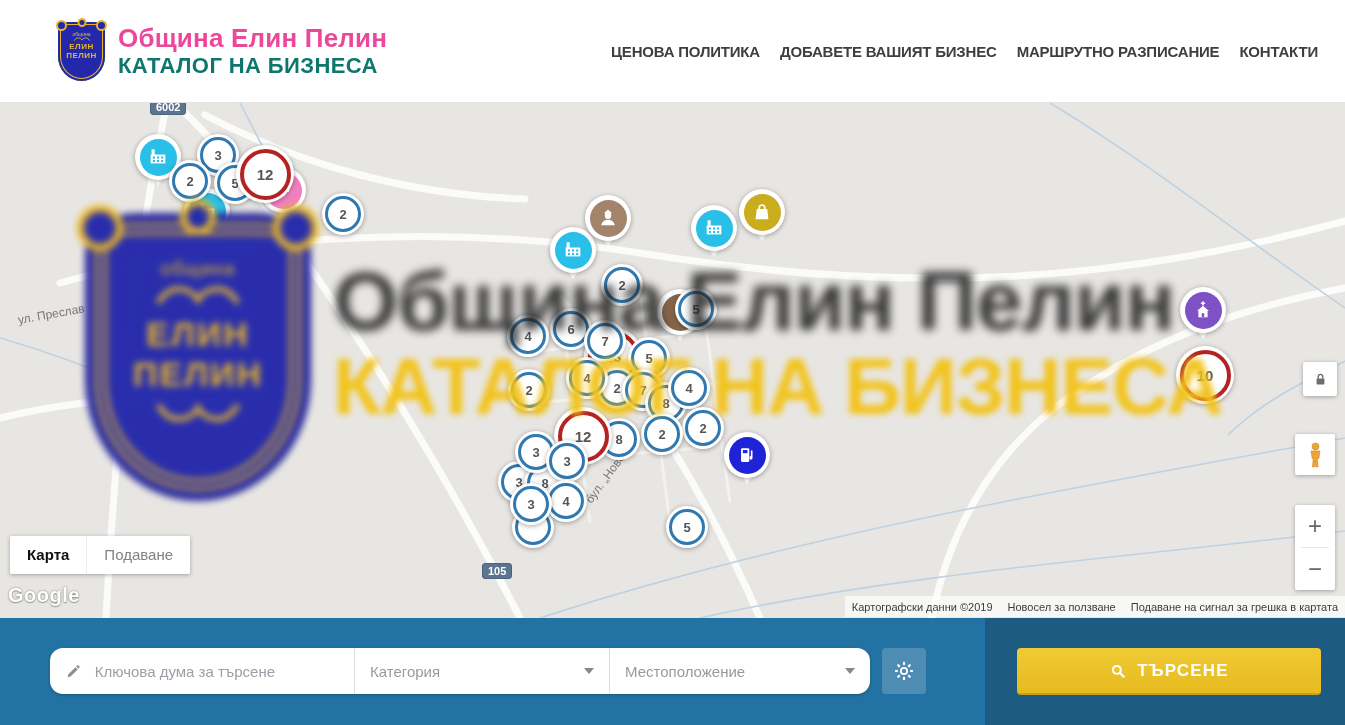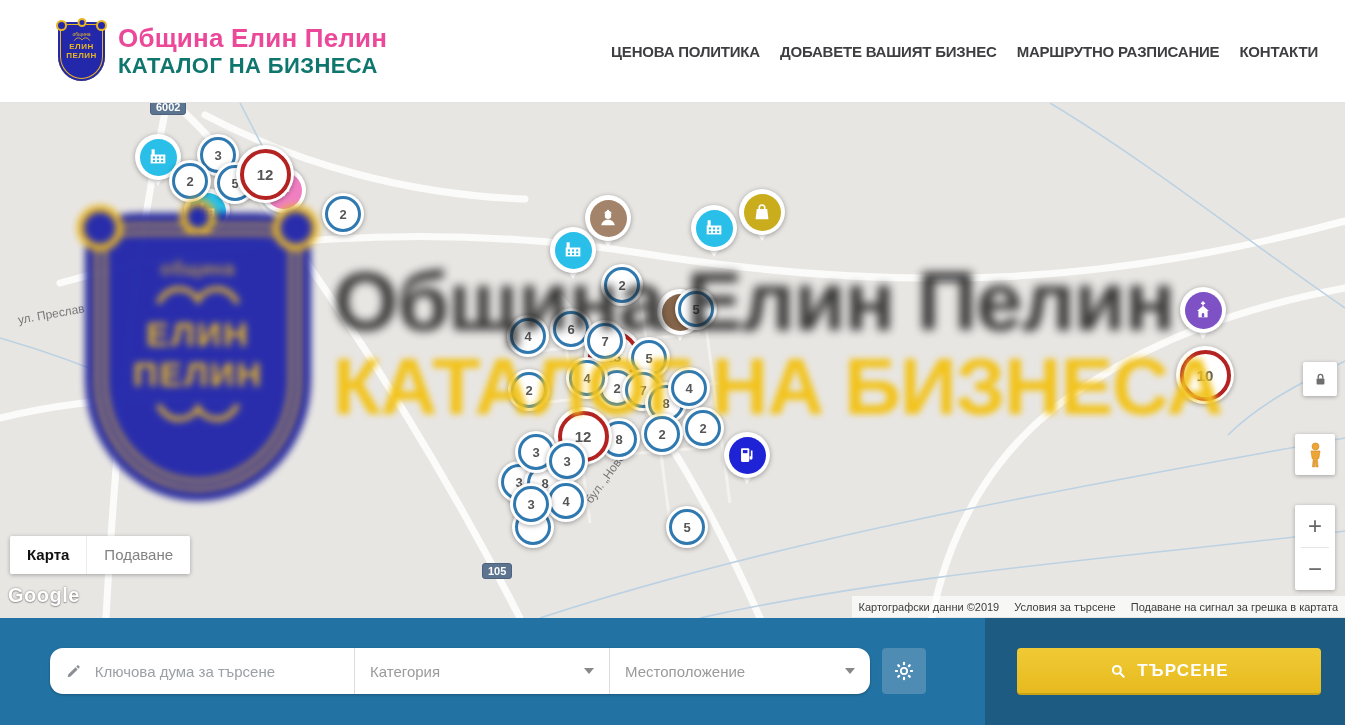--- a/index.html
+++ b/index.html
@@ -416,21 +416,21 @@
       <div class="wm-sub">КАТАЛОГ НА БИЗНЕСА</div>
     </div>
 
     <div class="maptype">
       <div class="mt mt-map">Карта</div>
       <div class="mt mt-sat">Подаване</div>
     </div>
     <div class="google-logo">Google</div>
     <div class="attribution">
         <span>Картографски данни ©2019</span>
-        <span>Условия за търсене</span>
+        <span>Новосел за ползване</span>
         <span>Подаване на сигнал за грешка в картата</span>
       </div>
 
     <div class="ctl lock-btn">
       <svg viewBox="0 0 24 24" width="17" height="17">
           <rect x="6.5" y="10.5" width="11" height="8.5" rx="1" fill="#6e6e6e"></rect>
           <path d="M8.8 10.5V8a3.2 3.2 0 0 1 6.4 0v2.5" fill="none" stroke="#6e6e6e" stroke-width="2"></path>
         </svg>
     </div>
     <div class="ctl pegman-btn">

